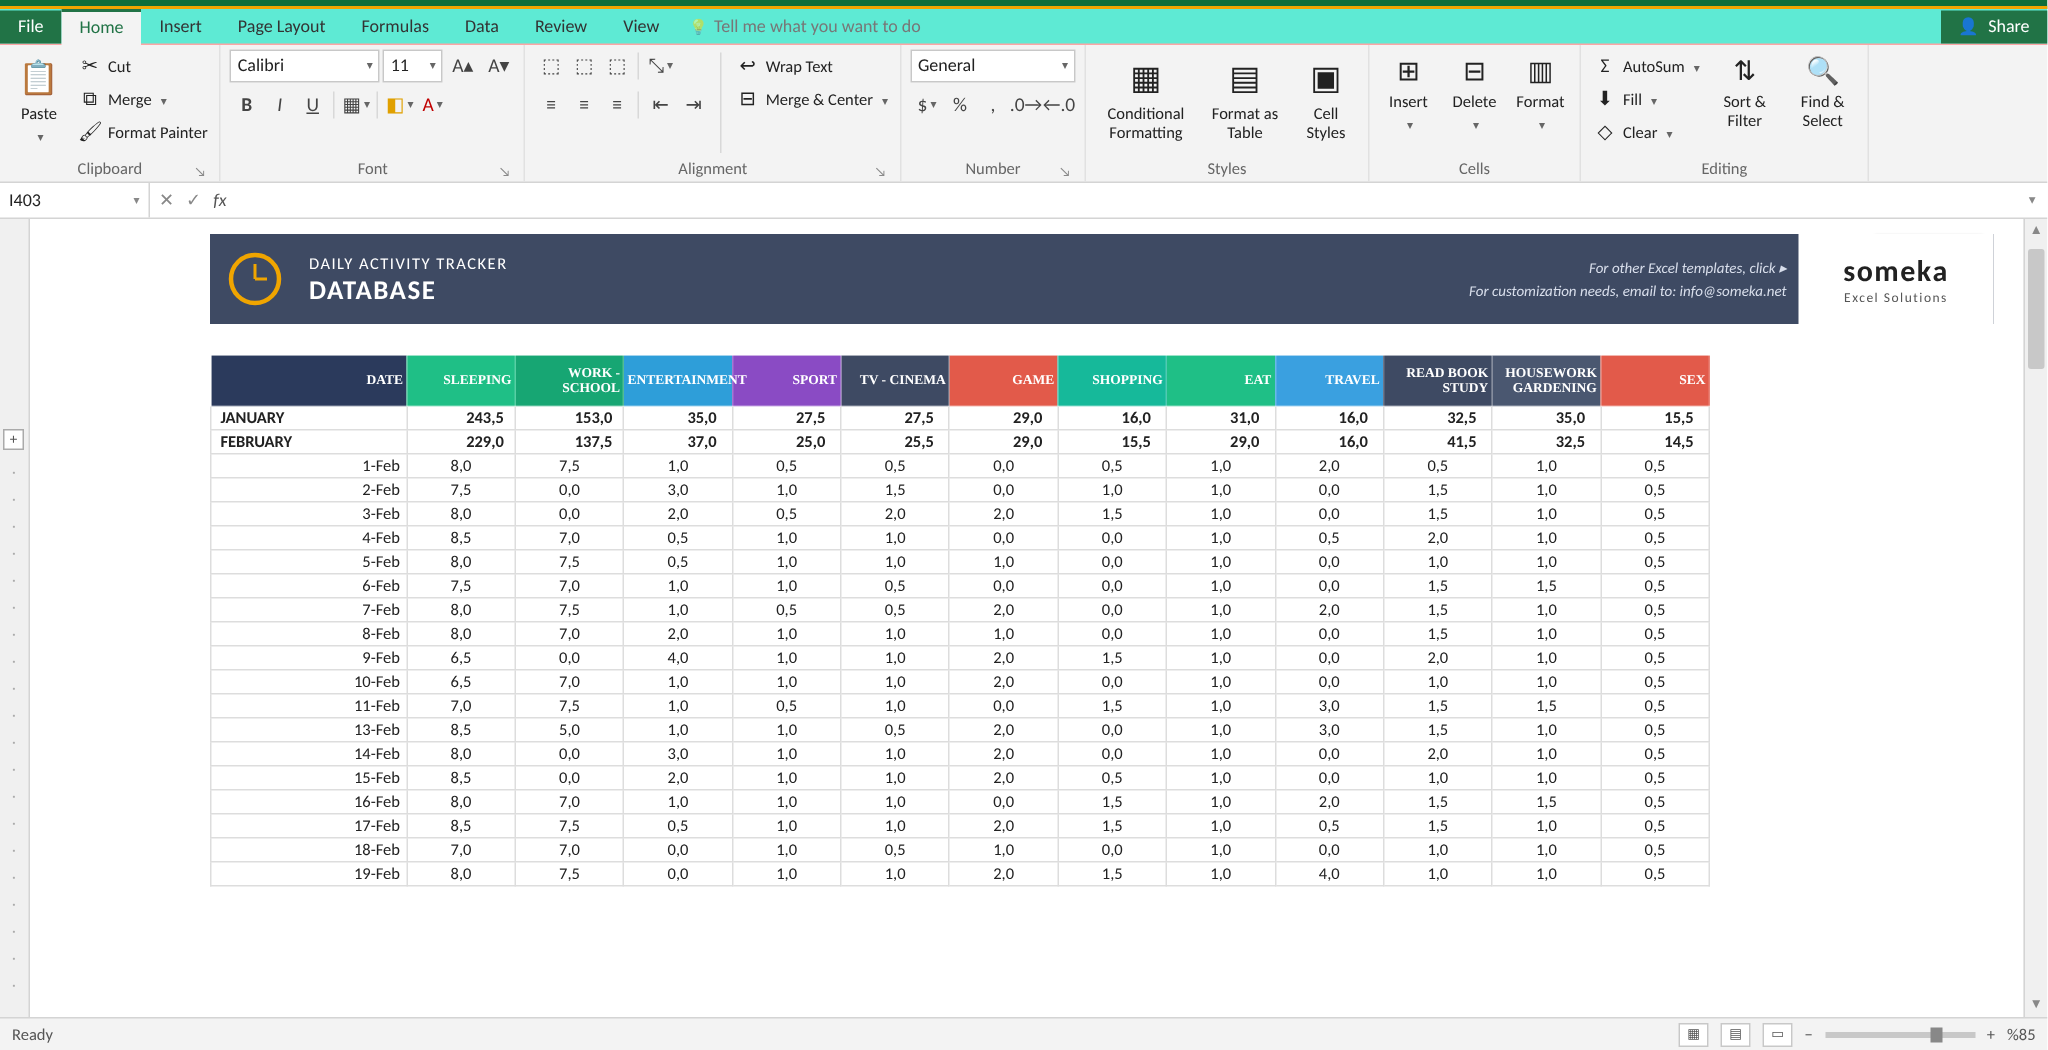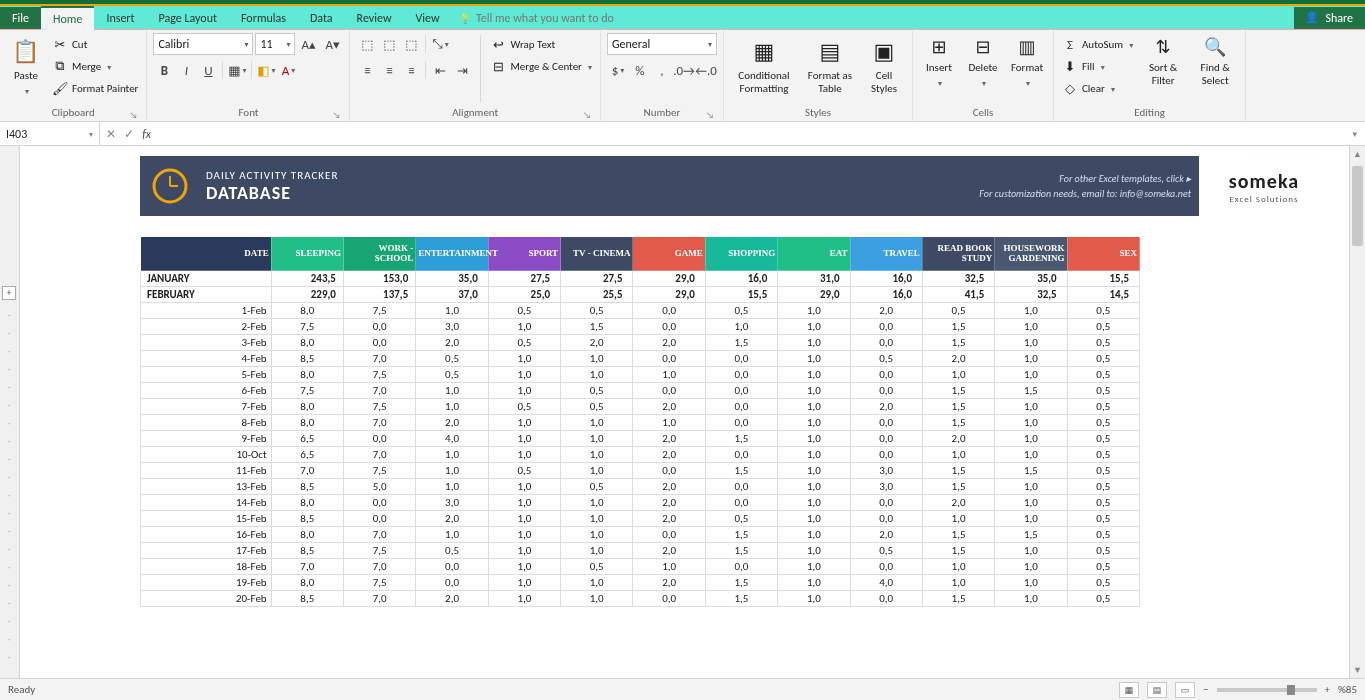--- a/index.html
+++ b/index.html
@@ -502,21 +502,21 @@
             <td>1,0</td>
             <td>2,0</td>
             <td>1,5</td>
             <td>1,0</td>
             <td>0,0</td>
             <td>2,0</td>
             <td>1,0</td>
             <td>0,5</td>
           </tr>
           <tr>
-            <td>10-Oct</td>
+            <td>10-Feb</td>
             <td>6,5</td>
             <td>7,0</td>
             <td>1,0</td>
             <td>1,0</td>
             <td>1,0</td>
             <td>2,0</td>
             <td>0,0</td>
             <td>1,0</td>
             <td>0,0</td>
             <td>1,0</td>
@@ -633,35 +633,20 @@
             <td>8,0</td>
             <td>7,5</td>
             <td>0,0</td>
             <td>1,0</td>
             <td>1,0</td>
             <td>2,0</td>
             <td>1,5</td>
             <td>1,0</td>
             <td>4,0</td>
             <td>1,0</td>
-            <td>1,0</td>
-            <td>0,5</td>
-          </tr>
-          <tr>
-            <td>20-Feb</td>
-            <td>8,5</td>
-            <td>7,0</td>
-            <td>2,0</td>
-            <td>1,0</td>
-            <td>1,0</td>
-            <td>0,0</td>
-            <td>1,5</td>
-            <td>1,0</td>
-            <td>0,0</td>
-            <td>1,5</td>
             <td>1,0</td>
             <td>0,5</td>
           </tr>
         </tbody>
     </table>
   </div>
 </div>
 
 <div class="statusbar">
   <span>Ready</span>

